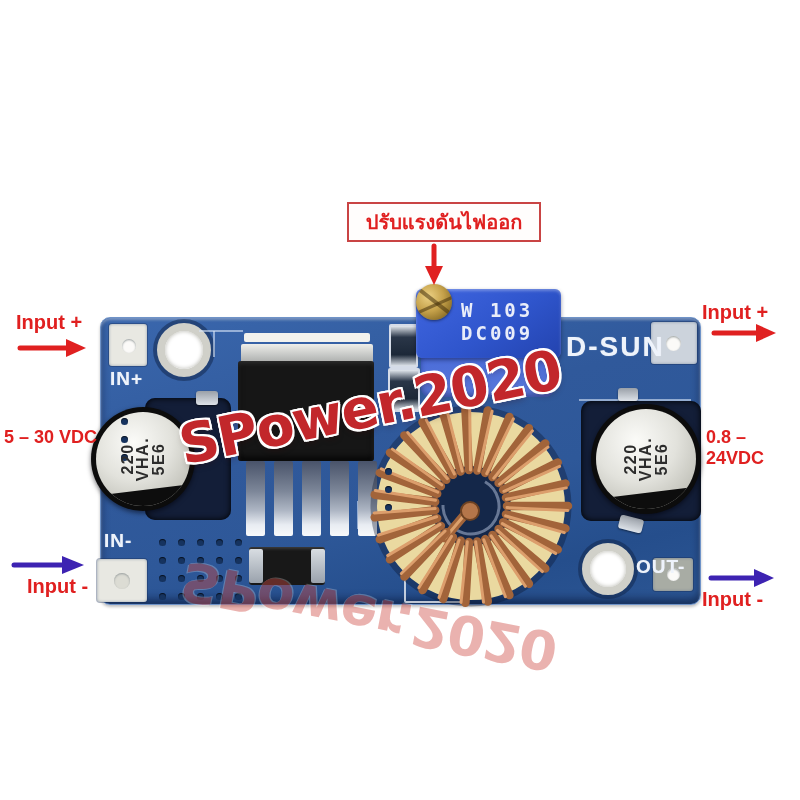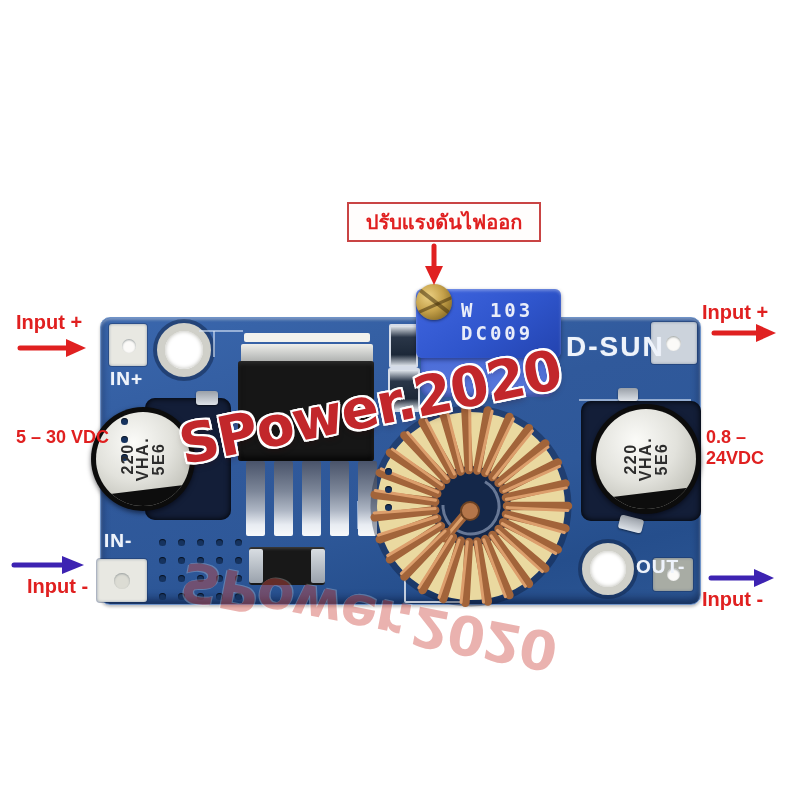--- a/index.html
+++ b/index.html
@@ -106,21 +106,21 @@
 <body>
 
 <div class="canvas">
 
 
   <div class="callout">
     <span>ปรับแรงดันไฟออก</span>
   </div>
 
   <div class="ann" style="left:16px;top:311px;">Input +</div>
-  <div class="ann small" style="left:16px;top:427px;">5 – 30 VDC</div>
+  <div class="ann small" style="left:4px;top:427px;">5 – 30 VDC</div>
   <div class="ann" style="left:20px;top:575px;margin-left:7px;">Input -</div>
   <div class="ann" style="left:702px;top:301px;">Input +</div>
   <div class="ann small" style="left:706px;top:427px;">0.8 – 24VDC</div>
   <div class="ann" style="left:702px;top:588px;">Input -</div>
 
   <div class="board">
 
     <div class="pad" style="left:8px;top:6px;width:38px;height:42px;">
       <div class="hole" style="left:13px;top:15px;width:14px;height:14px;"></div>
     </div>

